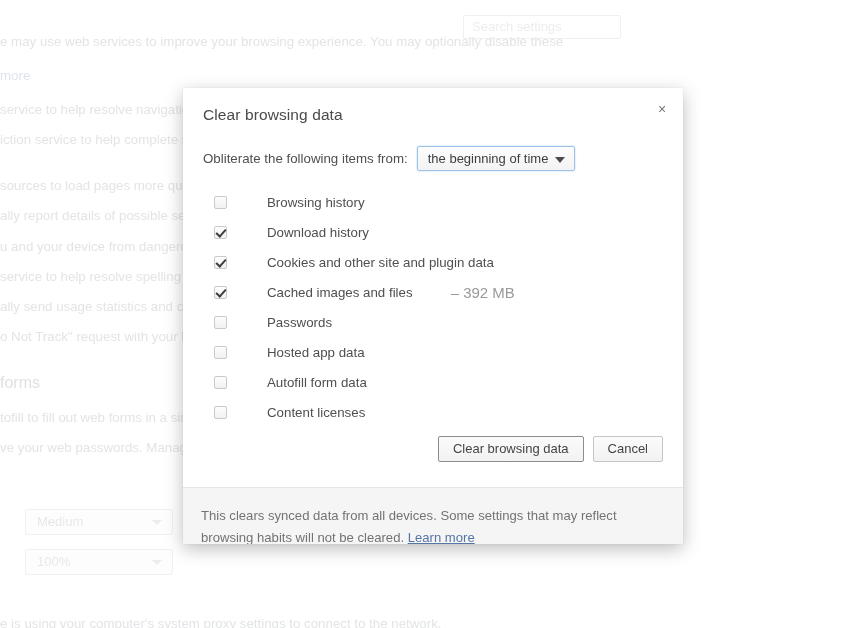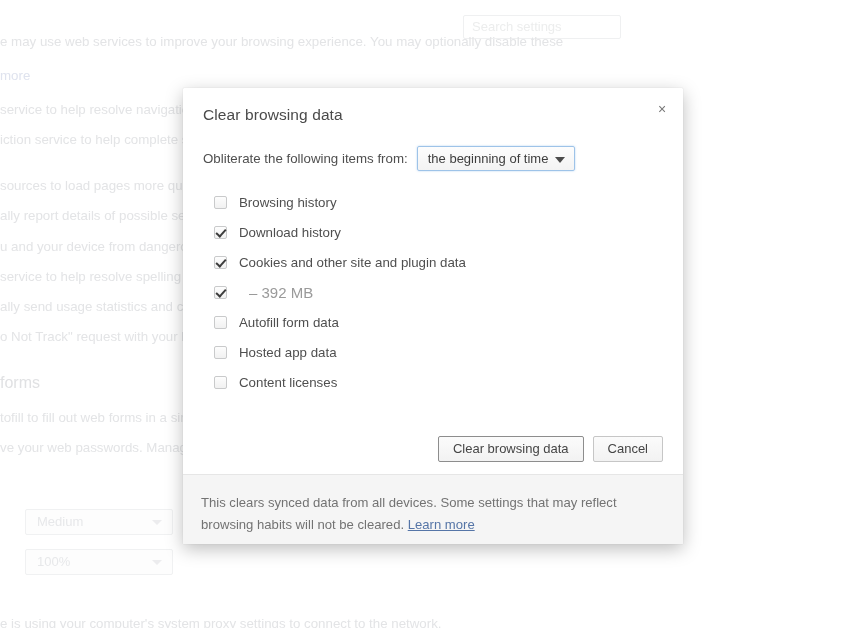--- a/index.html
+++ b/index.html
@@ -170,20 +170,21 @@
 
   .cb-list {
     margin-top: 16px;
   }
   .cb-row {
     display: flex;
     align-items: center;
     height: 30px;
     padding-left: 11px;
     cursor: pointer;
+    gap: 28px;
   }
   .cbox {
     width: 13px;
     height: 13px;
     box-sizing: border-box;
     border: 1px solid #c9cacb;
     border-radius: 2px;
     background: linear-gradient(#fdfdfd, #f1f1f1);
     margin-right: 12px;
     flex: none;
@@ -230,21 +231,21 @@
   }
   .btn.primary {
     border-color: #8d8d8d;
   }
 
   .dlg-footer {
     position: absolute;
     left: 0;
     right: 0;
     bottom: 0;
-    height: 70px;
+    height: 57px;
     box-sizing: border-box;
     background: #f5f5f5;
     border-top: 1px solid #e6e6e6;
     padding: 17px 26px 0 18px;
   }
   .dlg-footer p {
     margin: 0;
     font-size: 13.1px;
     line-height: 22px;
     color: #737373;
@@ -317,29 +318,34 @@
         <div class="cb-row">
           <span class="cbox checked"></span>
           <span class="cb-label">Download history</span>
         </div>
         <div class="cb-row">
           <span class="cbox checked"></span>
           <span class="cb-label">Cookies and other site and plugin data</span>
         </div>
         <div class="cb-row">
           <span class="cbox checked"></span>
+          <span class="cb-label">Cached images and files</span>
           <span class="cb-extra">–  392 MB</span>
         </div>
         <div class="cb-row">
           <span class="cbox"></span>
+          <span class="cb-label">Passwords</span>
+        </div>
+        <div class="cb-row">
+          <span class="cbox"></span>
+          <span class="cb-label">Hosted app data</span>
+        </div>
+        <div class="cb-row">
+          <span class="cbox"></span>
           <span class="cb-label">Autofill form data</span>
-        </div>
-        <div class="cb-row">
-          <span class="cbox"></span>
-          <span class="cb-label">Hosted app data</span>
         </div>
         <div class="cb-row">
           <span class="cbox"></span>
           <span class="cb-label">Content licenses</span>
         </div>
       </div>
 
     <div class="btn-row">
       <button class="btn primary">Clear browsing data</button>
       <button class="btn">Cancel</button>

